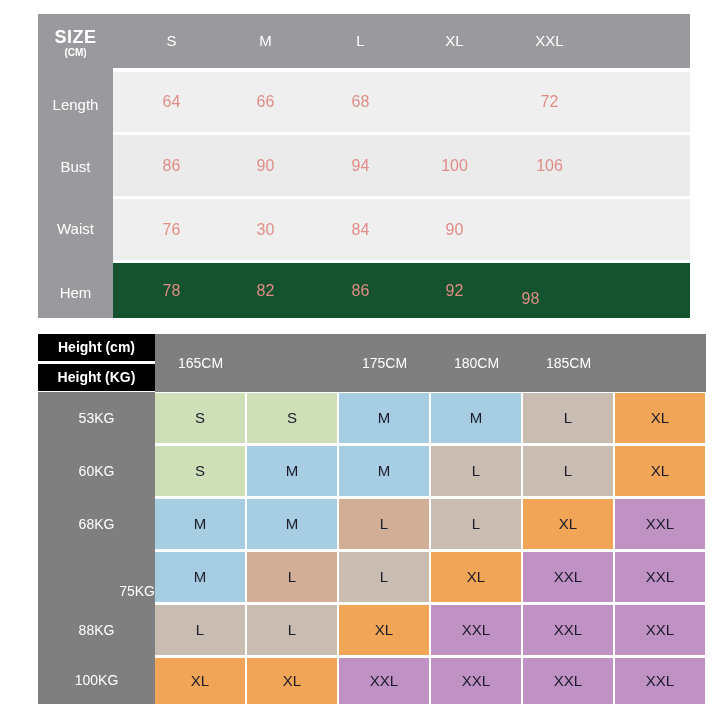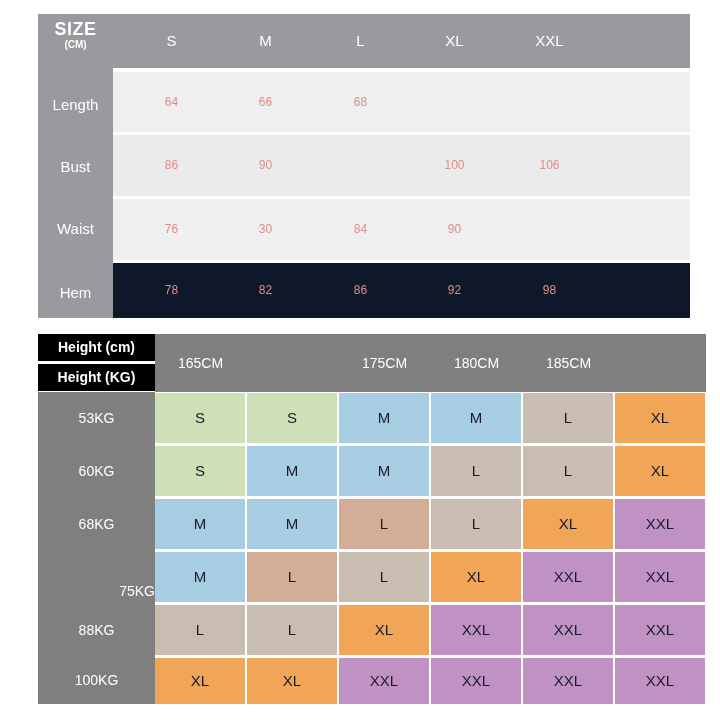--- a/index.html
+++ b/index.html
@@ -48,20 +48,21 @@
     width: 75px;
     text-align: center;
     color: #ffffff;
     line-height: 1;
   }
   .mt-sizebox .big {
     display: block;
     font-size: 18px;
     font-weight: bold;
     letter-spacing: 0.5px;
+    margin-top: 8px;
   }
   .mt-sizebox .small {
     display: block;
     font-size: 10px;
     font-weight: bold;
     margin-top: 2px;
   }
   .mt-colhead {
     position: absolute;
     top: 0;
@@ -84,21 +85,21 @@
     left: 75px;
     width: 577px;
   }
   .mt-cell {
     position: absolute;
     top: 0;
     height: 100%;
     line-height: 60px;
     text-align: center;
     color: #e08d86;
-    font-size: 12px;
+    font-size: 16px;
   }
 
   
   #matrix-table {
     position: absolute;
     left: 38px;
     top: 334px;
     width: 668px;
     height: 370px;
   }
@@ -175,45 +176,47 @@
   <div class="mt-colhead" style="left:285px;width:75px;">L</div>
   <div class="mt-colhead" style="left:379px;width:75px;">XL</div>
   <div class="mt-colhead" style="left:474px;width:75px;">XXL</div>
 
   <div class="mt-rowlabel" style="top:60px;height:62px;line-height:62px;">Length</div>
   <div class="mt-datarow" style="top:58px;height:60px;background:#efefef;">
     <div class="mt-cell" style="left:21px;width:75px;">64</div>
     <div class="mt-cell" style="left:115px;width:75px;">66</div>
     <div class="mt-cell" style="left:210px;width:75px;">68</div>
     <div class="mt-cell" style="left:304px;width:75px;margin-top:40px;">70</div>
+    <div class="mt-cell" style="left:399px;width:75px;">72</div>
   </div>
 
   <div class="mt-rowlabel" style="top:122px;height:62px;line-height:62px;">Bust</div>
   <div class="mt-datarow" style="top:121px;height:61px;background:#ebebeb;">
     <div class="mt-cell" style="left:21px;width:75px;line-height:61px;">86</div>
     <div class="mt-cell" style="left:115px;width:75px;line-height:61px;">90</div>
+    <div class="mt-cell" style="left:210px;width:75px;line-height:61px;">94</div>
     <div class="mt-cell" style="left:304px;width:75px;line-height:61px;">100</div>
     <div class="mt-cell" style="left:399px;width:75px;line-height:61px;">106</div>
   </div>
 
   <div class="mt-rowlabel" style="top:184px;height:62px;line-height:62px;">Waist</div>
   <div class="mt-datarow" style="top:185px;height:61px;background:#efefef;">
     <div class="mt-cell" style="left:21px;width:75px;line-height:61px;">76</div>
     <div class="mt-cell" style="left:115px;width:75px;line-height:61px;">30</div>
     <div class="mt-cell" style="left:210px;width:75px;line-height:61px;">84</div>
     <div class="mt-cell" style="left:304px;width:75px;line-height:61px;">90</div>
   </div>
 
   <div class="mt-rowlabel" style="top:248px;height:62px;line-height:62px;">Hem</div>
-  <div class="mt-datarow" style="top:249px;height:55px;background:#0f172a;">
+  <div class="mt-datarow" style="top:249px;height:55px;background:#14532d;">
     <div class="mt-cell" style="left:21px;width:75px;line-height:55px;">78</div>
     <div class="mt-cell" style="left:115px;width:75px;line-height:55px;">82</div>
     <div class="mt-cell" style="left:210px;width:75px;line-height:55px;">86</div>
     <div class="mt-cell" style="left:304px;width:75px;line-height:55px;">92</div>
-    <div class="mt-cell" style="left:399px;width:75px;line-height:55px;">98</div>
+    <div class="mt-cell" style="left:380px;width:75px;line-height:55px;margin-top:8px;">98</div>
   </div>
 </div>
 
 <div id="matrix-table">
   <div class="mx-headstrip"></div>
   <div class="mx-leftcol"></div>
 
   <div class="mx-blackbox top">Height (cm)</div>
   <div class="mx-blackbox bottom">Height (KG)</div>
 

